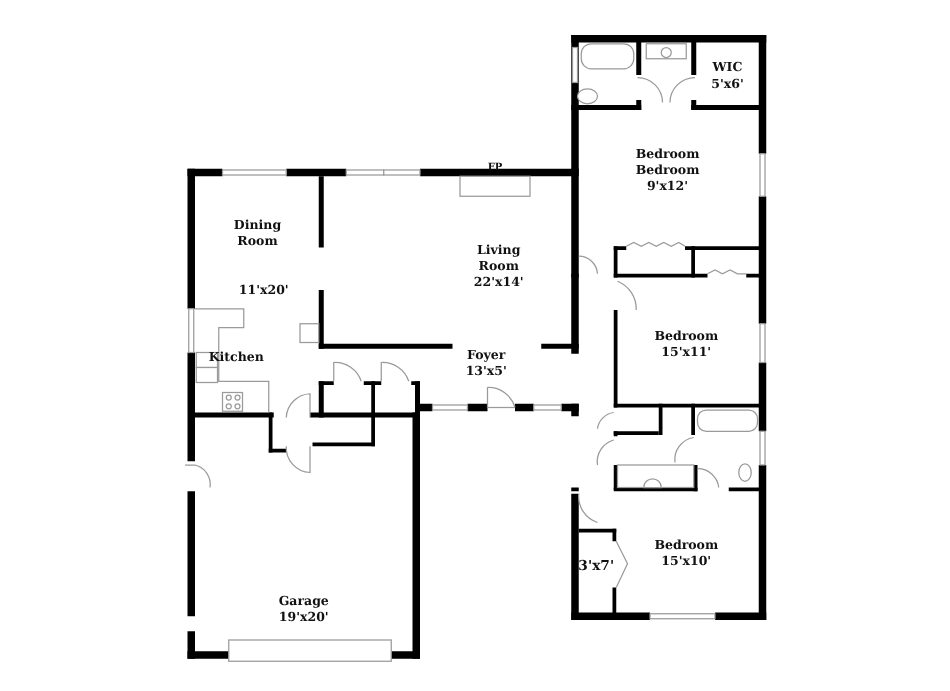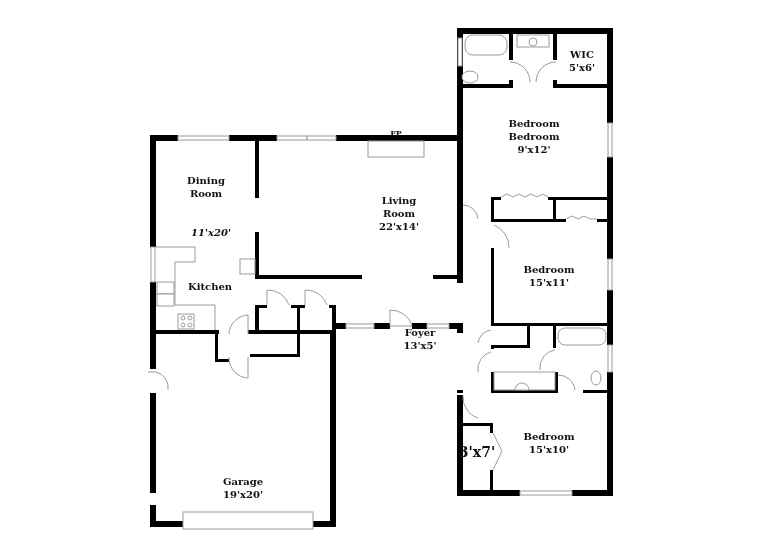--- a/index.html
+++ b/index.html
@@ -4,21 +4,21 @@
 <style>
   html, body { margin: 0; padding: 0; background: #ffffff; }
   body { width: 760px; height: 553px; position: relative; overflow: hidden; font-family: "DejaVu Serif", "Liberation Serif", serif; }
   #plan { position: absolute; left: 0; top: 0; width: 760px; height: 553px; }
   .wall { fill: #000000; }
   .thin { stroke: #9a9a9a; stroke-width: 1; fill: none; }
   .win { fill: #ffffff; stroke: #9a9a9a; stroke-width: 1; }
   .fixture { fill: #ffffff; stroke: #9a9a9a; stroke-width: 1; }
   .label { position: absolute; text-align: center; font-weight: bold; font-size: 10px; line-height: 13px; color: #111111; white-space: nowrap; transform: translateX(-50%); }
   .label span { display: block; }
-  .small { font-size: 14px; line-height: 11px; }
+  .small { font-size: 11px; line-height: 11px; }
 </style>
 </head>
 <body>
 
 <svg id="plan" viewBox="0 0 760 553" xmlns="http://www.w3.org/2000/svg">
 
   <g>
 
     <rect class="wall" x="457" y="28" width="156" height="6"></rect>
     <rect class="wall" x="457" y="28" width="6" height="108"></rect>
@@ -199,31 +199,31 @@
 <div class="label" style="left:534px; top:117px;">
   <span>Bedroom</span>
   <span>Bedroom</span>
   <span>9'x12'</span>
 </div>
 
 <div class="label" style="left:206px; top:174px;">
   <span>Dining</span>
   <span>Room</span>
 </div>
-<div class="label" style="left:211px; top:226px;font-style:italic;">11'x20'</div>
+<div class="label" style="left:211px; top:226px;">11'x20'</div>
 
 <div class="label" style="left:359px; top:194px;margin-left:40px;">
   <span>Living</span>
   <span>Room</span>
   <span>22'x14'</span>
 </div>
 
-<div class="label" style="left:210px; top:280px;">Kitchen</div>
-
-<div class="label" style="left:420px; top:278px;margin-top:48px;">
+<div class="label" style="left:189px; top:280px;">Kitchen</div>
+
+<div class="label" style="left:389px; top:278px;">
   <span>Foyer</span>
   <span>13'x5'</span>
 </div>
 
 <div class="label" style="left:549px; top:263px;">
   <span>Bedroom</span>
   <span>15'x11'</span>
 </div>
 
 <div class="label" style="left:549px; top:430px;">

